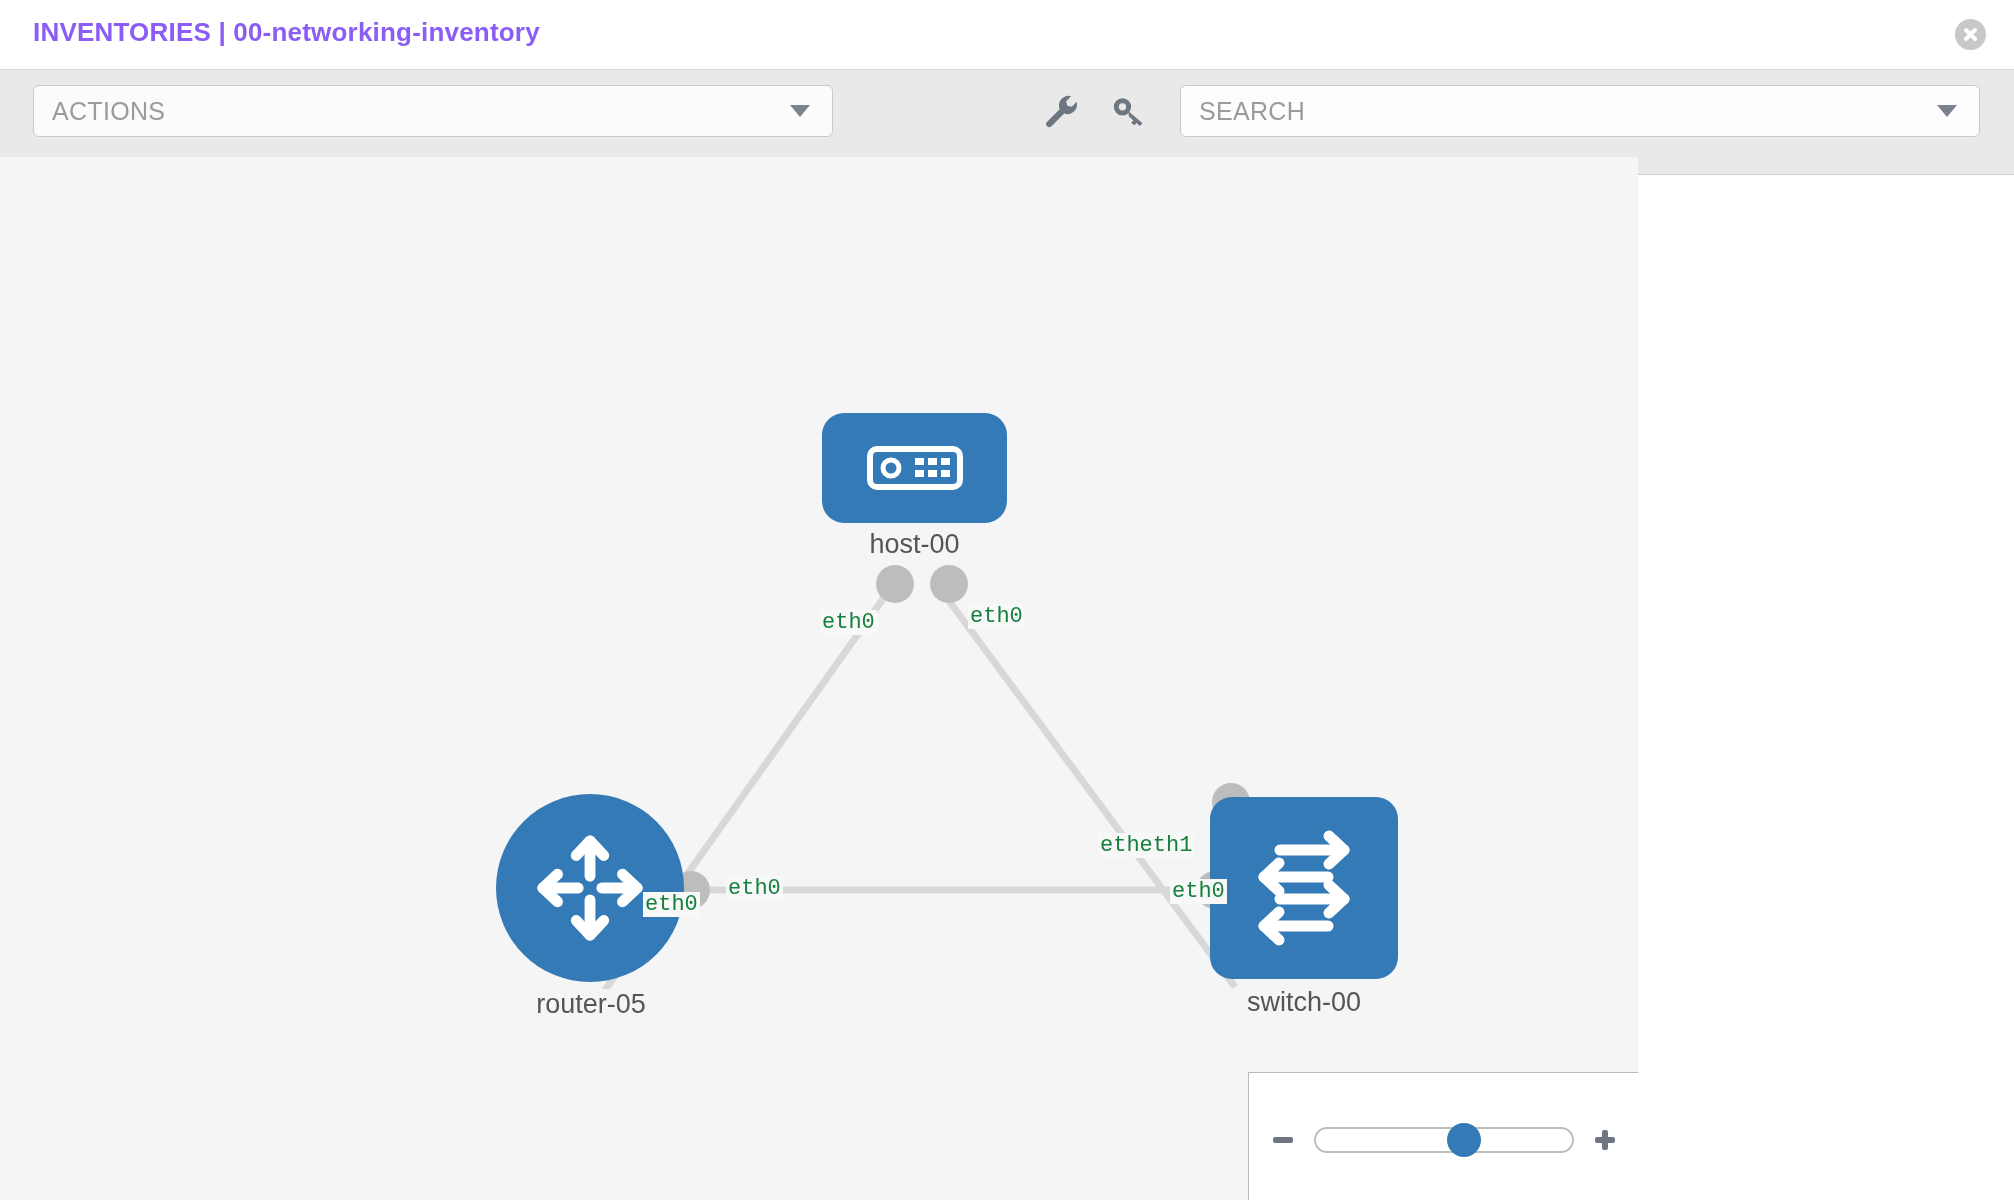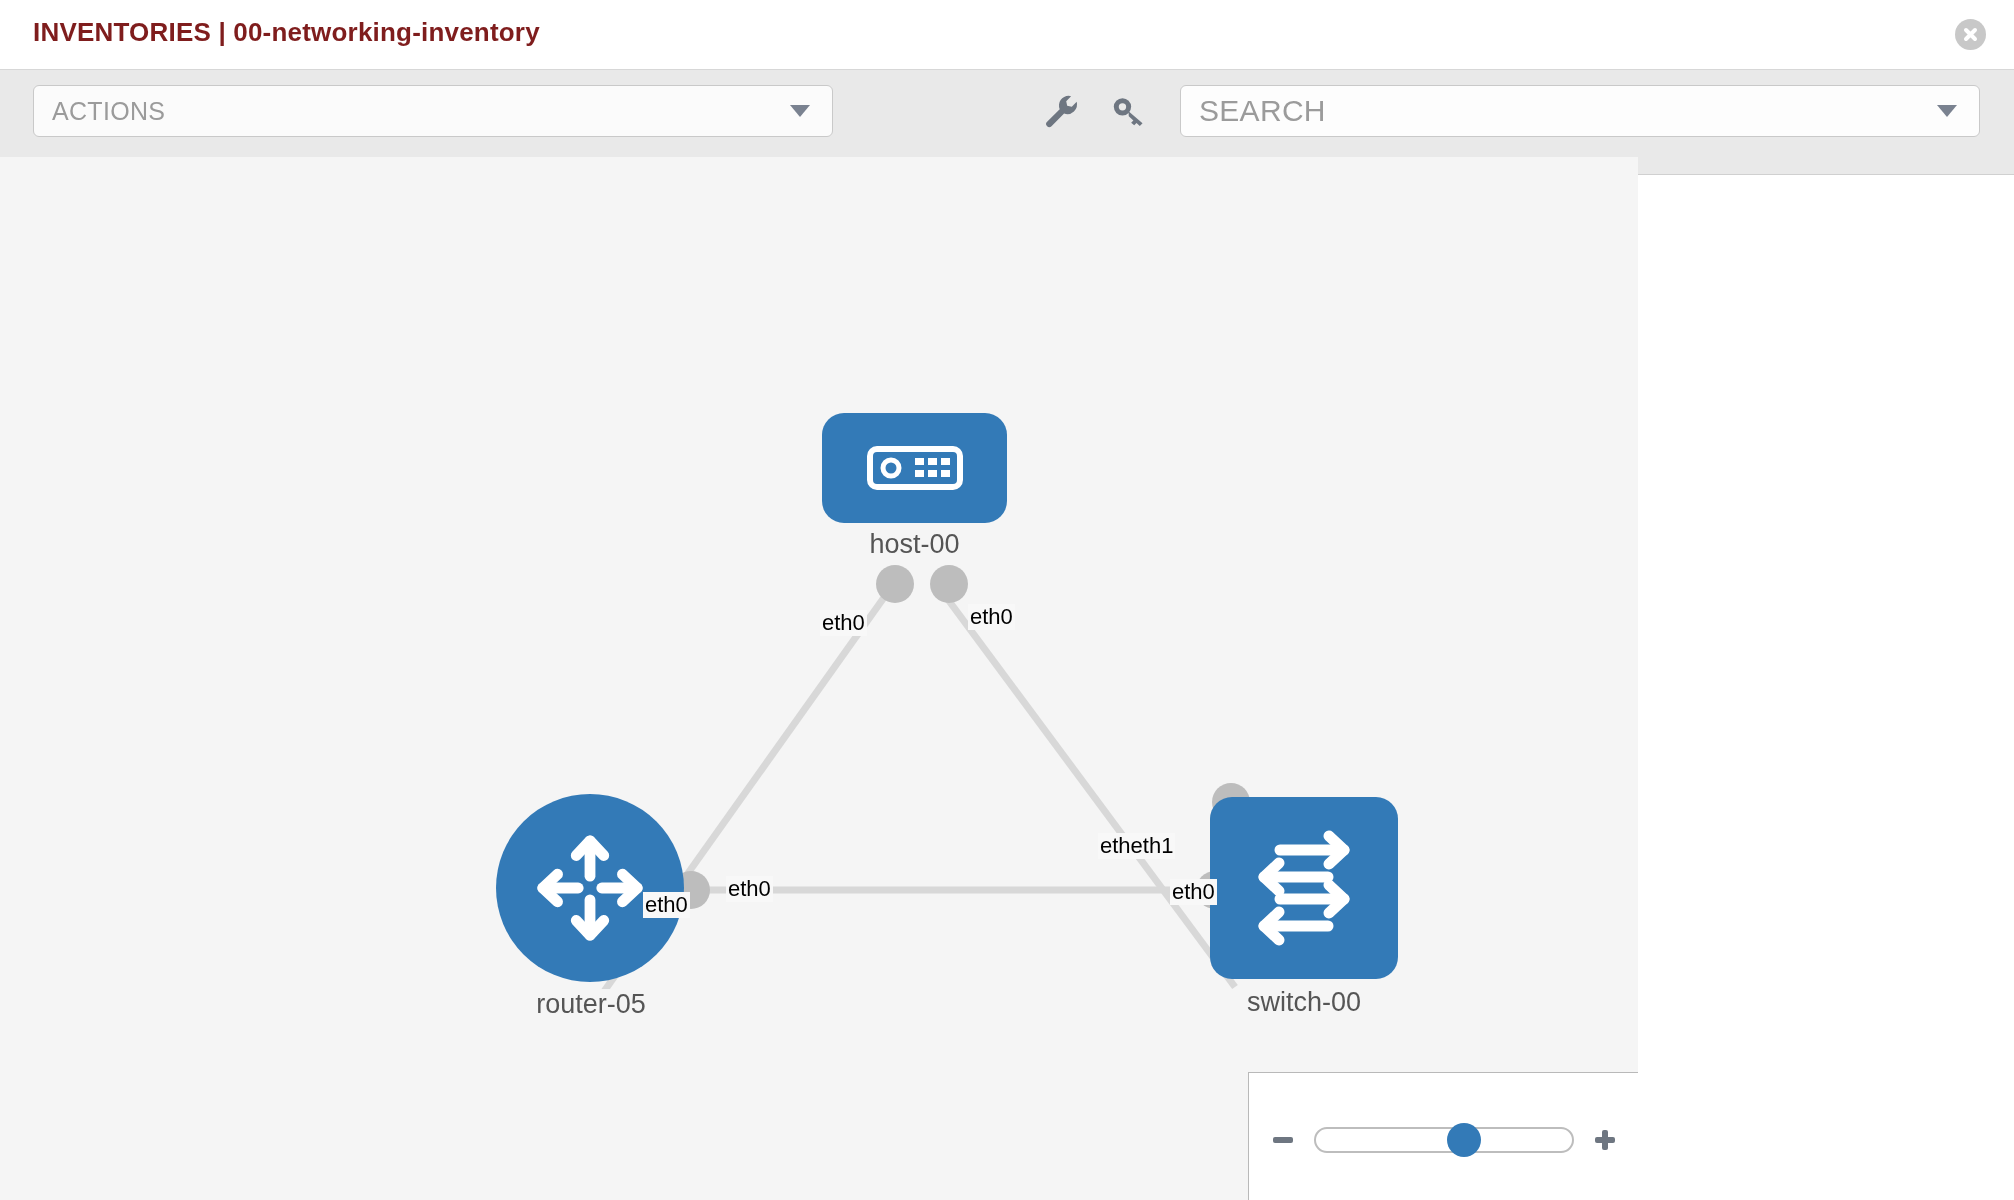--- a/index.html
+++ b/index.html
@@ -14,21 +14,21 @@
   
   .header {
     position: absolute; left: 0; top: 0;
     width: 2014px; height: 70px;
     background: #ffffff;
     border-bottom: 1px solid #d7d7d7;
   }
   .page-title {
     position: absolute; left: 33px; top: 17px;
     font-size: 26px; font-weight: bold;
-    color: #7f1d1d; letter-spacing: .2px;
+    color: #8b5cf6; letter-spacing: .2px;
     white-space: nowrap;
   }
   .close-btn {
     position: absolute; right: 28px; top: 19px;
     width: 31px; height: 31px; border-radius: 50%;
     background: #c8c8c8;
     display: flex; align-items: center; justify-content: center;
     cursor: pointer;
   }
   .close-btn svg { display:block; }
@@ -73,21 +73,21 @@
     position: absolute; left: 1180px; top: 15px;
     width: 800px; height: 52px;
     background: #fdfdfd;
     border: 1px solid #c9c9c9;
     border-radius: 6px;
     display: flex; align-items: center;
     cursor: text;
   }
   .search-box .label {
     margin-left: 18px;
-    font-size: 30px; color: #9b9b9b; letter-spacing: .3px; text-align: right;
+    font-size: 25px; color: #9b9b9b; letter-spacing: .3px; text-align: right;
   }
 
   
   .canvas {
     position: absolute; left: 0; top: 157px;
     width: 1638px; height: 1043px;
     background: #f5f5f5;
     overflow: hidden;
   }
   .topology { position: absolute; left: 0; top: 0; width: 2014px; height: 1043px; }
@@ -113,24 +113,25 @@
 
   .port-dot {
     position: absolute;
     width: 38px; height: 38px; border-radius: 50%;
     background: #bdbdbd;
     cursor: pointer;
   }
 
   .edge-label {
     position: absolute;
-    font-size: 22px; color: #000000;
+    font-size: 22px; color: #15803d;
     background: #f8f8f8;
     padding: 0 2px;
     white-space: nowrap;
+    font-family: Liberation Mono, monospace;
   }
 
   
   .zoom-panel {
     position: absolute; right: 0; bottom: 0;
     width: 390px; height: 128px;
     background: #ffffff;
     border-top: 1px solid #b9b9b9;
     border-left: 1px solid #b9b9b9;
   }

